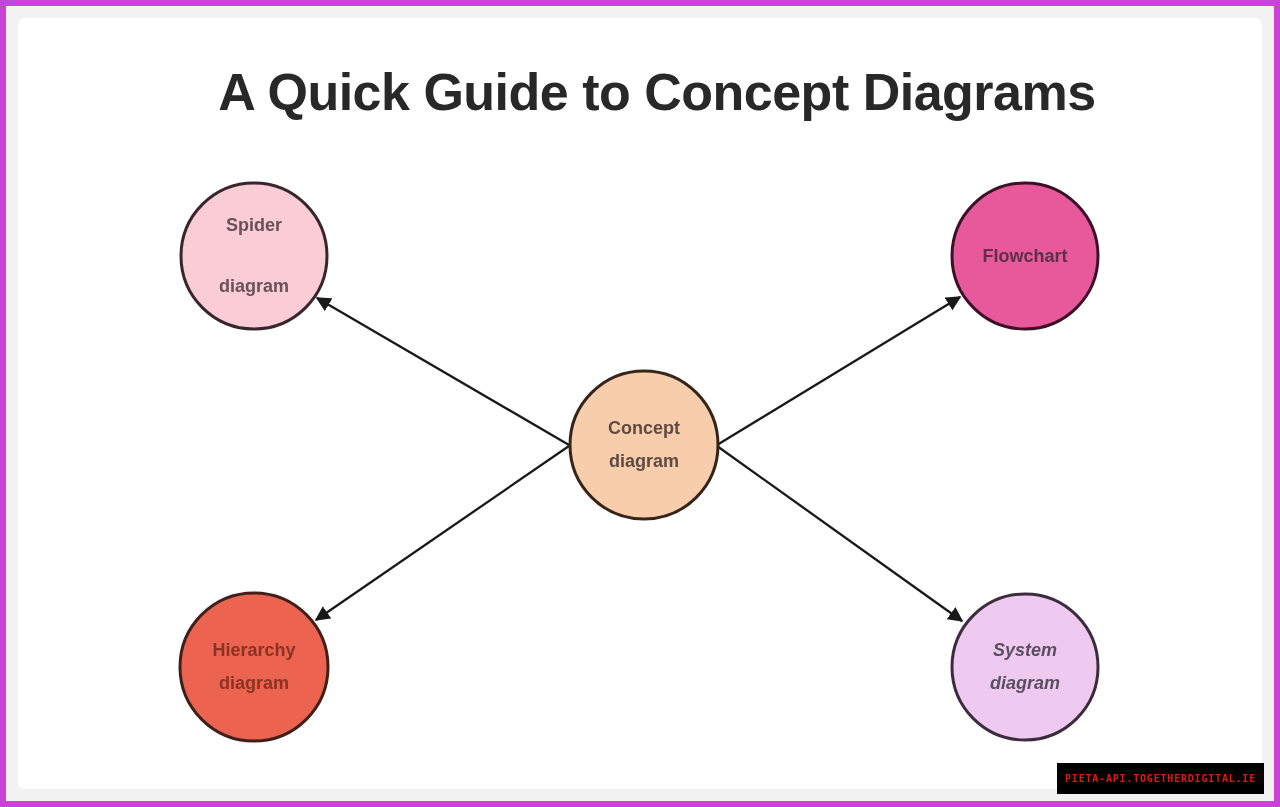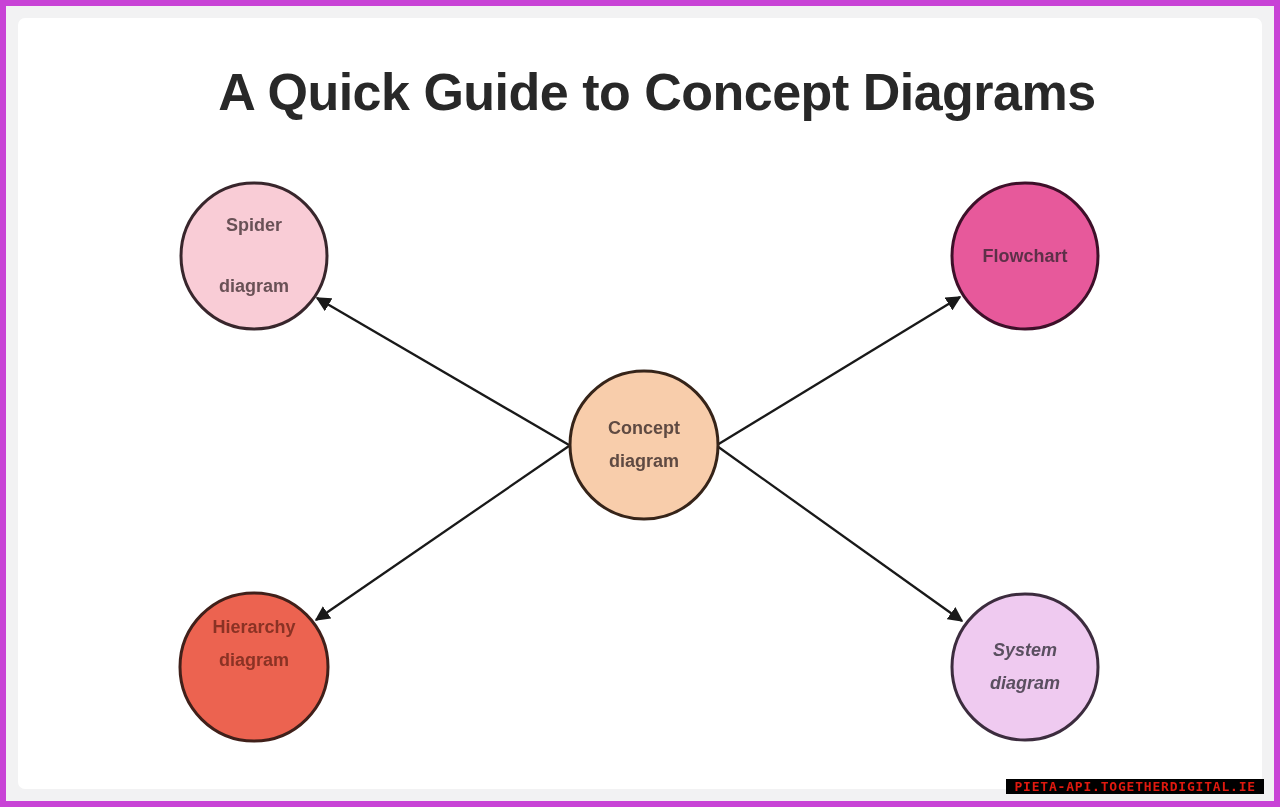--- a/index.html
+++ b/index.html
@@ -36,29 +36,29 @@
     font-size: 18px;
     font-weight: 600;
     line-height: 33px;
     pointer-events: none;
   }
   .node-label span { display: block; }
 
   .lbl-spider    { left: 181px; top: 183px; width: 146px; height: 146px; }
   .lbl-flowchart { left: 952px; top: 183px; width: 146px; height: 146px; }
   .lbl-concept   { left: 570px; top: 371px; width: 148px; height: 148px; }
-  .lbl-hierarchy { left: 180px; top: 570px; width: 148px; height: 148px; }
+  .lbl-hierarchy { left: 180px; top: 593px; width: 148px; height: 148px; }
   .lbl-system    { left: 952px; top: 594px; width: 146px; height: 146px; font-style: italic; }
 
   .watermark {
     position: absolute;
     right: 16px; bottom: 13px;
-    padding: 0 8px;
+    padding: 10px 8px;
     font-family: "DejaVu Sans Mono", monospace;
-    font-size: 13px;
+    font-size: 10px;
     font-weight: bold;
     letter-spacing: 0.8px;
     white-space: nowrap;
   }
 </style>
 </head>
 <body>
 
 <div class="frame-border" style="background: rgb(200, 67, 214);"></div>
 <div class="frame-mat" style="background: rgb(242, 242, 243);"></div>

